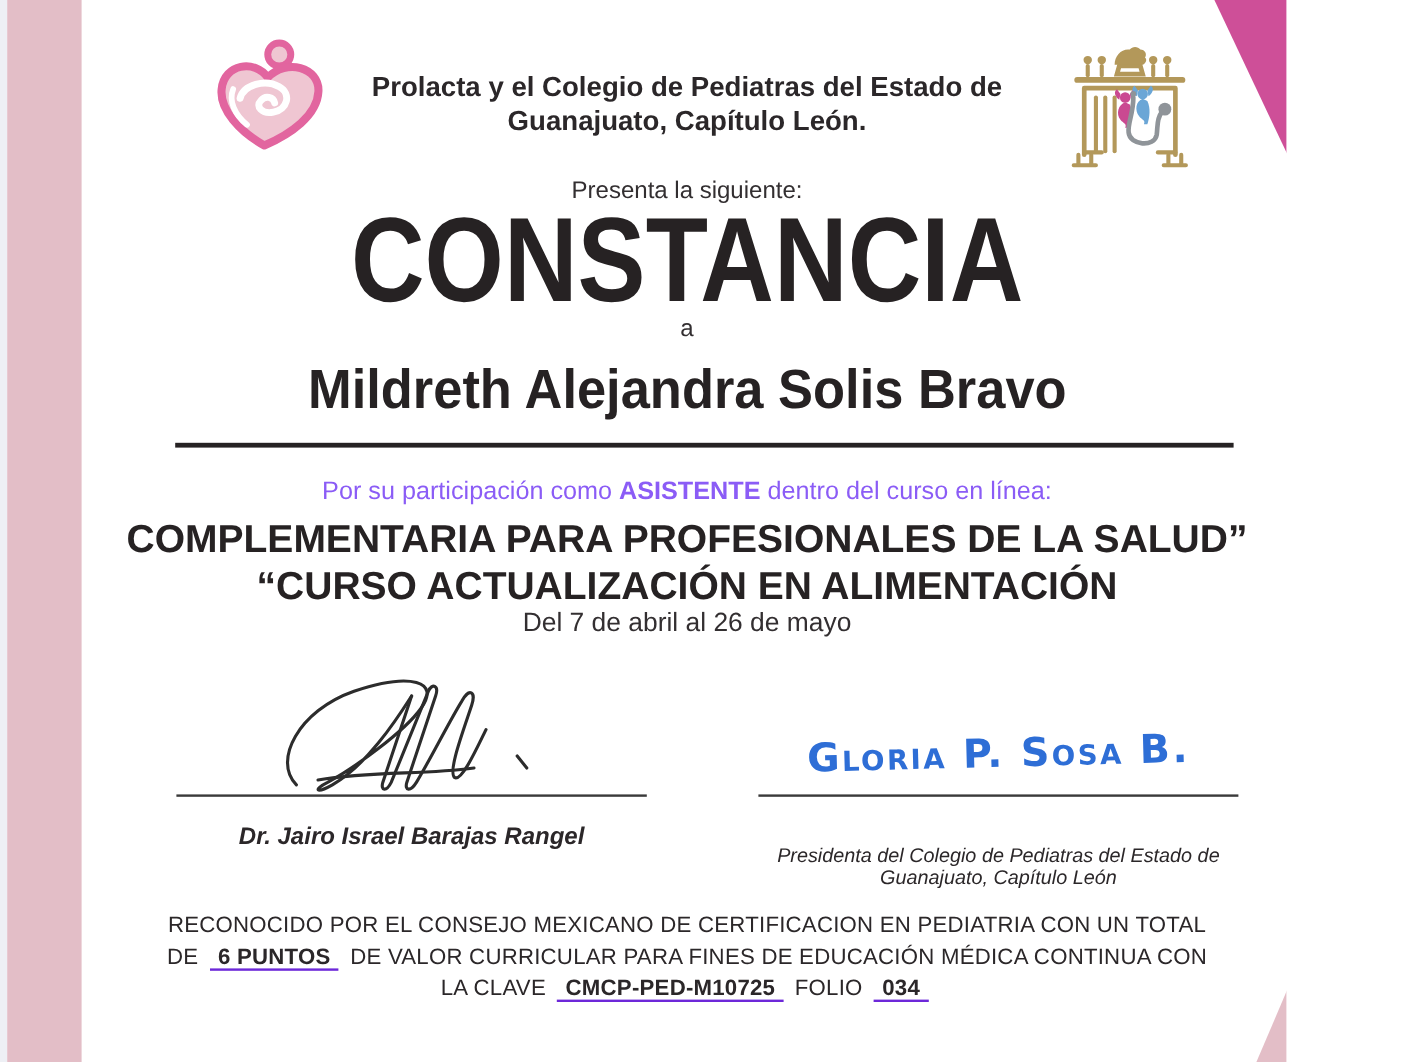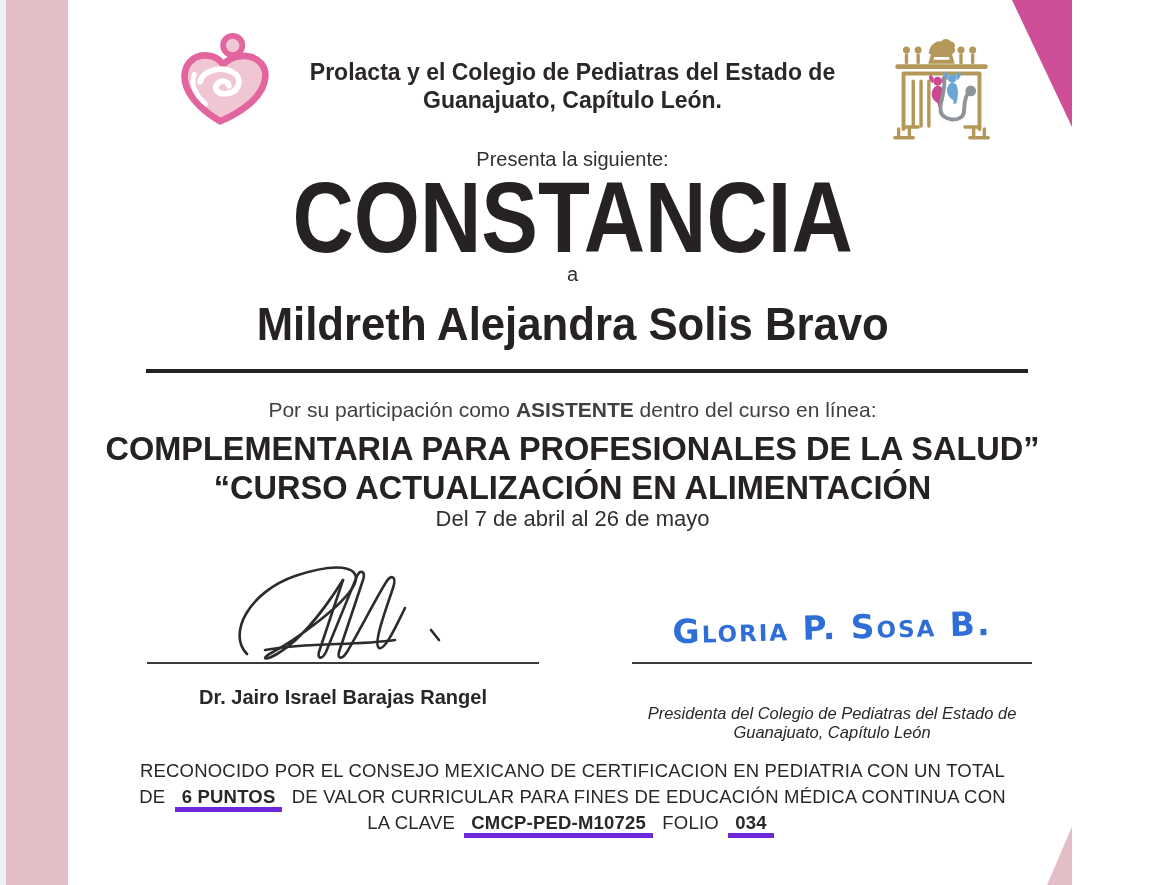--- a/index.html
+++ b/index.html
@@ -12,41 +12,41 @@
   .centercol{left:70px;width:1005px;text-align:center;}
 
   .org-title{top:58px;font-size:23px;font-weight:bold;line-height:28px;color:#2b2729;}
   .presents{top:148px;font-size:20px;color:#332f31;}
   .big-title{top:160px;font-size:100px;font-weight:bold;letter-spacing:0px;color:#262223;}
   .big-title span{display:inline-block;transform:scaleX(0.85);transform-origin:center;}
   .to-label{top:263px;font-size:20px;color:#332f31;}
   .recipient{top:297px;font-size:46px;font-weight:bold;color:#262223;}
   .recipient span{display:inline-block;transform:scaleX(0.95);transform-origin:center;}
   .name-rule{top:369px;left:146px;width:882px;height:4px;background:#262223;}
-  .participation{top:398px;font-size:21px;color:#404040;}
+  .participation{top:398px;font-size:21px;color:#8b5cf6;}
   .course{top:430px;font-size:32.5px;font-weight:bold;line-height:39px;color:#262223;}
   .dates{top:506px;font-size:22px;color:#332f31;}
 
   .sig-line{height:2px;background:#3a3a3a;top:662px;}
   .sig-line.left{left:147px;width:392px;}
   .sig-line.right{left:632px;width:400px;}
-  .sig-block-left{left:147px;width:392px;text-align:center;}
+  .sig-block-left{left:147px;width:392px;text-align:center;font-style:italic;}
   .sig-block-right{left:632px;width:400px;text-align:center;}
   .sig-name{top:686px;font-size:20px;font-weight:bold;color:#2b2729;}
   .sig-name.r{top:680px;}
   .sig-role{top:710px;font-size:16.5px;font-style:italic;color:#2b2729;}
   .sig-role.r{top:703px;line-height:19px;}
   .handwritten-blue{
     top:608px;font-size:33px;font-weight:bold;font-variant:small-caps;
     letter-spacing:2px;transform:rotate(-1.5deg);
     font-family:"DejaVu Sans",sans-serif;
   }
 
   .footer{top:758px;font-size:18.5px;line-height:26px;color:#2b2729;letter-spacing:0.2px;}
-  .blank{font-weight:bold;border-bottom:5px solid #6d28d9;padding:0 7px;margin:0 4px;}
+  .blank{font-weight:bold;border-bottom:2px solid #6d28d9;padding:0 7px;margin:0 4px;}
 
   .logo-heart{left:176px;top:32px;width:100px;height:96px;}
   .logo-emblem{left:886px;top:36px;width:112px;height:108px;}
 </style>
 </head>
 <body>
 
 <div class="page">
 
   <svg class="bg-decor" viewBox="0 0 1170 885" width="1170" height="885" aria-hidden="true">

